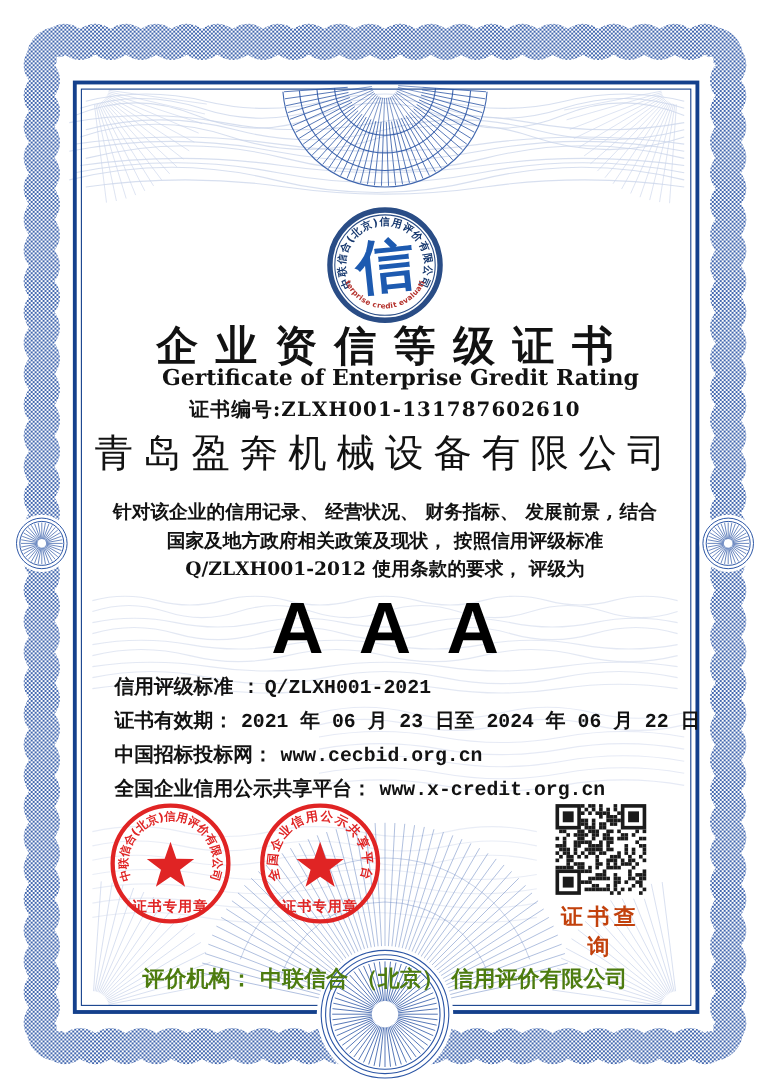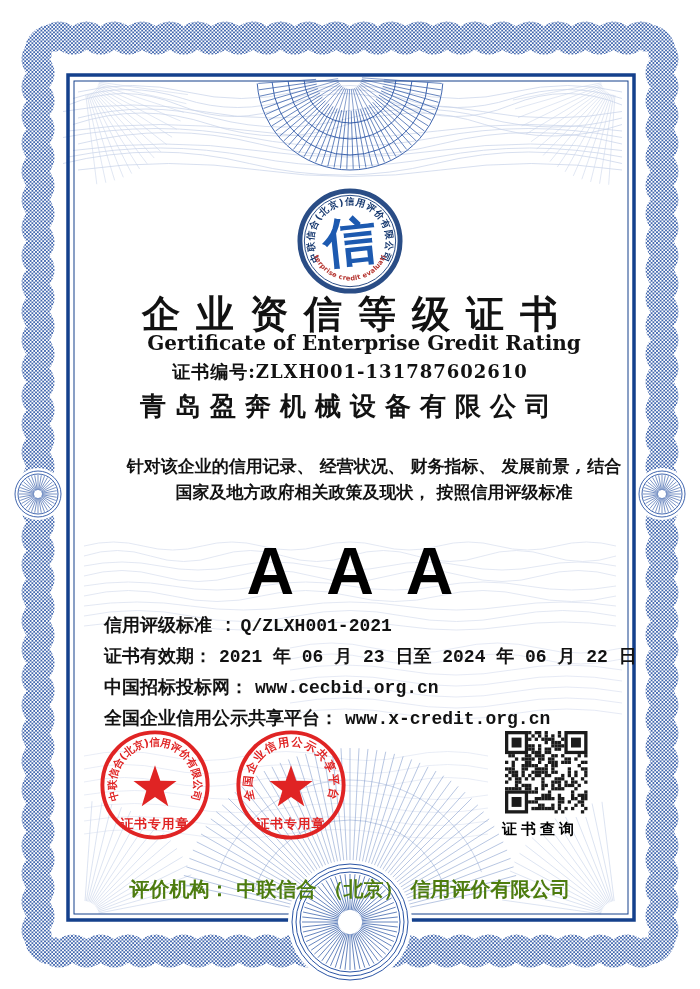--- a/index.html
+++ b/index.html
@@ -11,36 +11,36 @@
   .logo-cjk{font-size:9.5px;font-weight:bold;fill:#16386f;letter-spacing:1px;text-anchor:middle;}
   .logo-en{font-size:6.8px;font-weight:bold;fill:#b5332e;text-anchor:middle;letter-spacing:.2px;}
   .logo-mark{font-size:54px;font-weight:bold;fill:#1d5ab0;text-anchor:middle;
     font-family:"DejaVu Serif","Liberation Serif",serif;}
   .title-cn{top:289px;font-size:38px;font-weight:bold;letter-spacing:16px;padding-left:16px;
     font-family:"DejaVu Serif","Liberation Serif",serif;}
   .title-en{top:331px;font-size:20px;font-weight:bold;
     font-family:"DejaVu Serif","Liberation Serif",serif;padding-left:28px;}
   .cert-no{top:360px;font-size:18px;font-weight:bold;letter-spacing:1px;
     font-family:"DejaVu Serif","Liberation Serif",serif;}
-  .company{top:389px;font-size:26px;font-weight:bold;letter-spacing:9px;padding-left:0;}
+  .company{top:389px;font-size:35px;font-weight:normal;letter-spacing:9px;padding-left:0;}
   .body-text{position:absolute;left:100px;top:453px;width:500px;z-index:2;text-align:center;
     font-size:17px;line-height:26px;font-weight:bold;color:#121212;
-    font-family:"DejaVu Serif","Liberation Serif",serif;margin-left:24px;}
+    font-family:"DejaVu Serif","Liberation Serif",serif;}
   .rating{top:513px;font-size:66px;font-weight:bold;color:#000000;letter-spacing:32px;padding-left:32px;
     font-family:Liberation Sans, sans-serif;margin-top:20px;}
   .info{position:absolute;left:104px;top:611px;z-index:2;font-size:18px;line-height:31px;
     font-weight:bold;color:#121212;font-family:Liberation Mono, monospace;}
   .info .val{margin-left:7px;}
   .seal{position:absolute;top:726px;width:118px;height:118px;z-index:2;}
   .seal-1{left:96px;} .seal-2{left:232px;}
   .seal-ring{font-size:10.5px;font-weight:bold;fill:#e02424;text-anchor:middle;}
   .seal-ring-wide{font-size:11.5px;font-weight:bold;fill:#e02424;text-anchor:middle;letter-spacing:1.5px;}
   .seal-bottom{font-size:13px;font-weight:bold;fill:#e02424;text-anchor:middle;letter-spacing:1px;}
-  .qr-label{position:absolute;left:502px;top:820px;width:88px;z-index:2;
-    font-size:15px;font-weight:bold;letter-spacing:4px;color:#000000;}
+  .qr-label{position:absolute;left:502px;top:820px;width:88px;z-index:2;text-align:center;
+    font-size:20px;font-weight:bold;letter-spacing:4px;color:#c2410c;}
   .footer{top:876px;font-size:20px;font-weight:bold;color:#4d7c0f;}
 </style>
 </head>
 <body>
 
 <div class="cert">
 
   <svg id="bg" width="700" height="989" viewBox="0 0 700 989">
     <defs>
       <pattern id="lat" width="3.6" height="3.6" patternUnits="userSpaceOnUse">
@@ -673,20 +673,21 @@
   </svg>
 
   <div class="abs title-cn">企业资信等级证书</div>
   <div class="abs title-en">Gertificate of Enterprise Gredit Rating</div>
   <div class="abs cert-no">证书编号:ZLXH001-131787602610</div>
   <div class="abs company">青岛盈奔机械设备有限公司</div>
 
   <div class="body-text">
     <div>针对该企业的信用记录、 经营状况、 财务指标、 发展前景 , 结合</div>
     <div>国家及地方政府相关政策及现状， 按照信用评级标准</div>
+    <div>Q/ZLXH001-2012 使用条款的要求， 评级为</div>
   </div>
 
   <div class="abs rating">AAA</div>
 
   <div class="info">
     <div>
       <span>信用评级标准 :</span><span class="val">Q/ZLXH001-2021</span>
     </div>
     <div>
       <span>证书有效期：</span><span class="val">2021 年 06 月 23 日至 2024 年 06 月 22 日</span>

